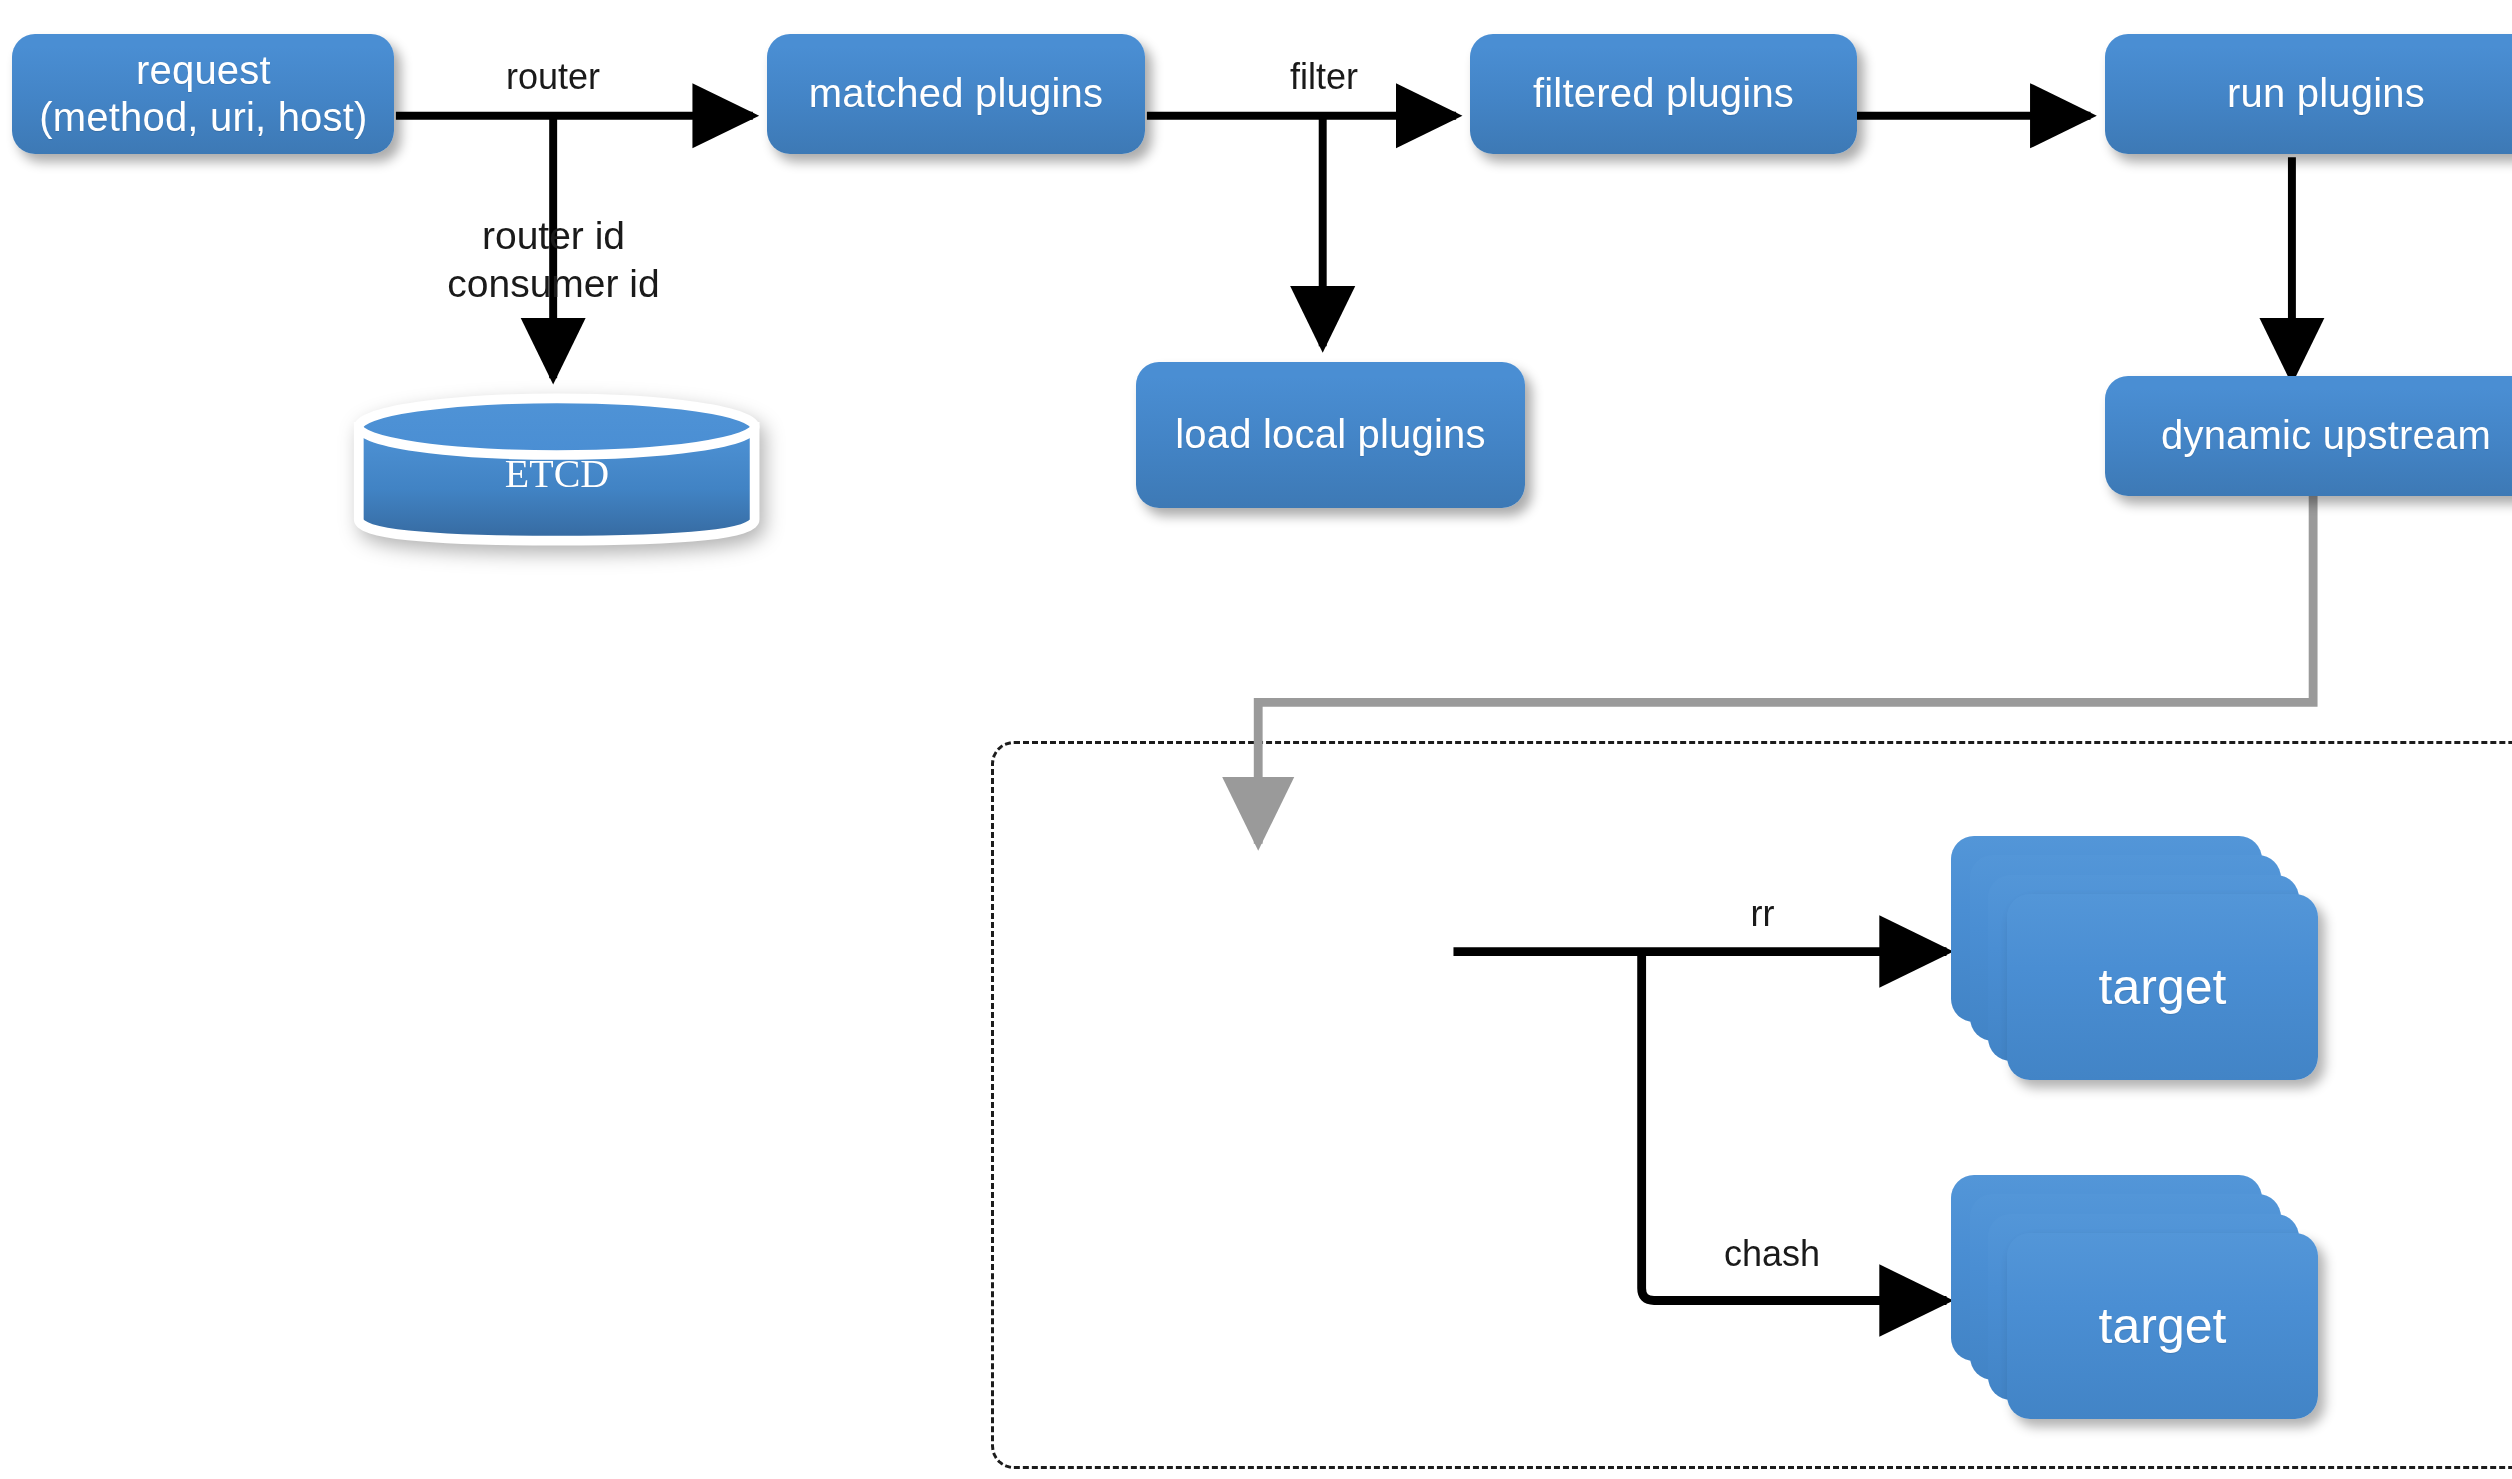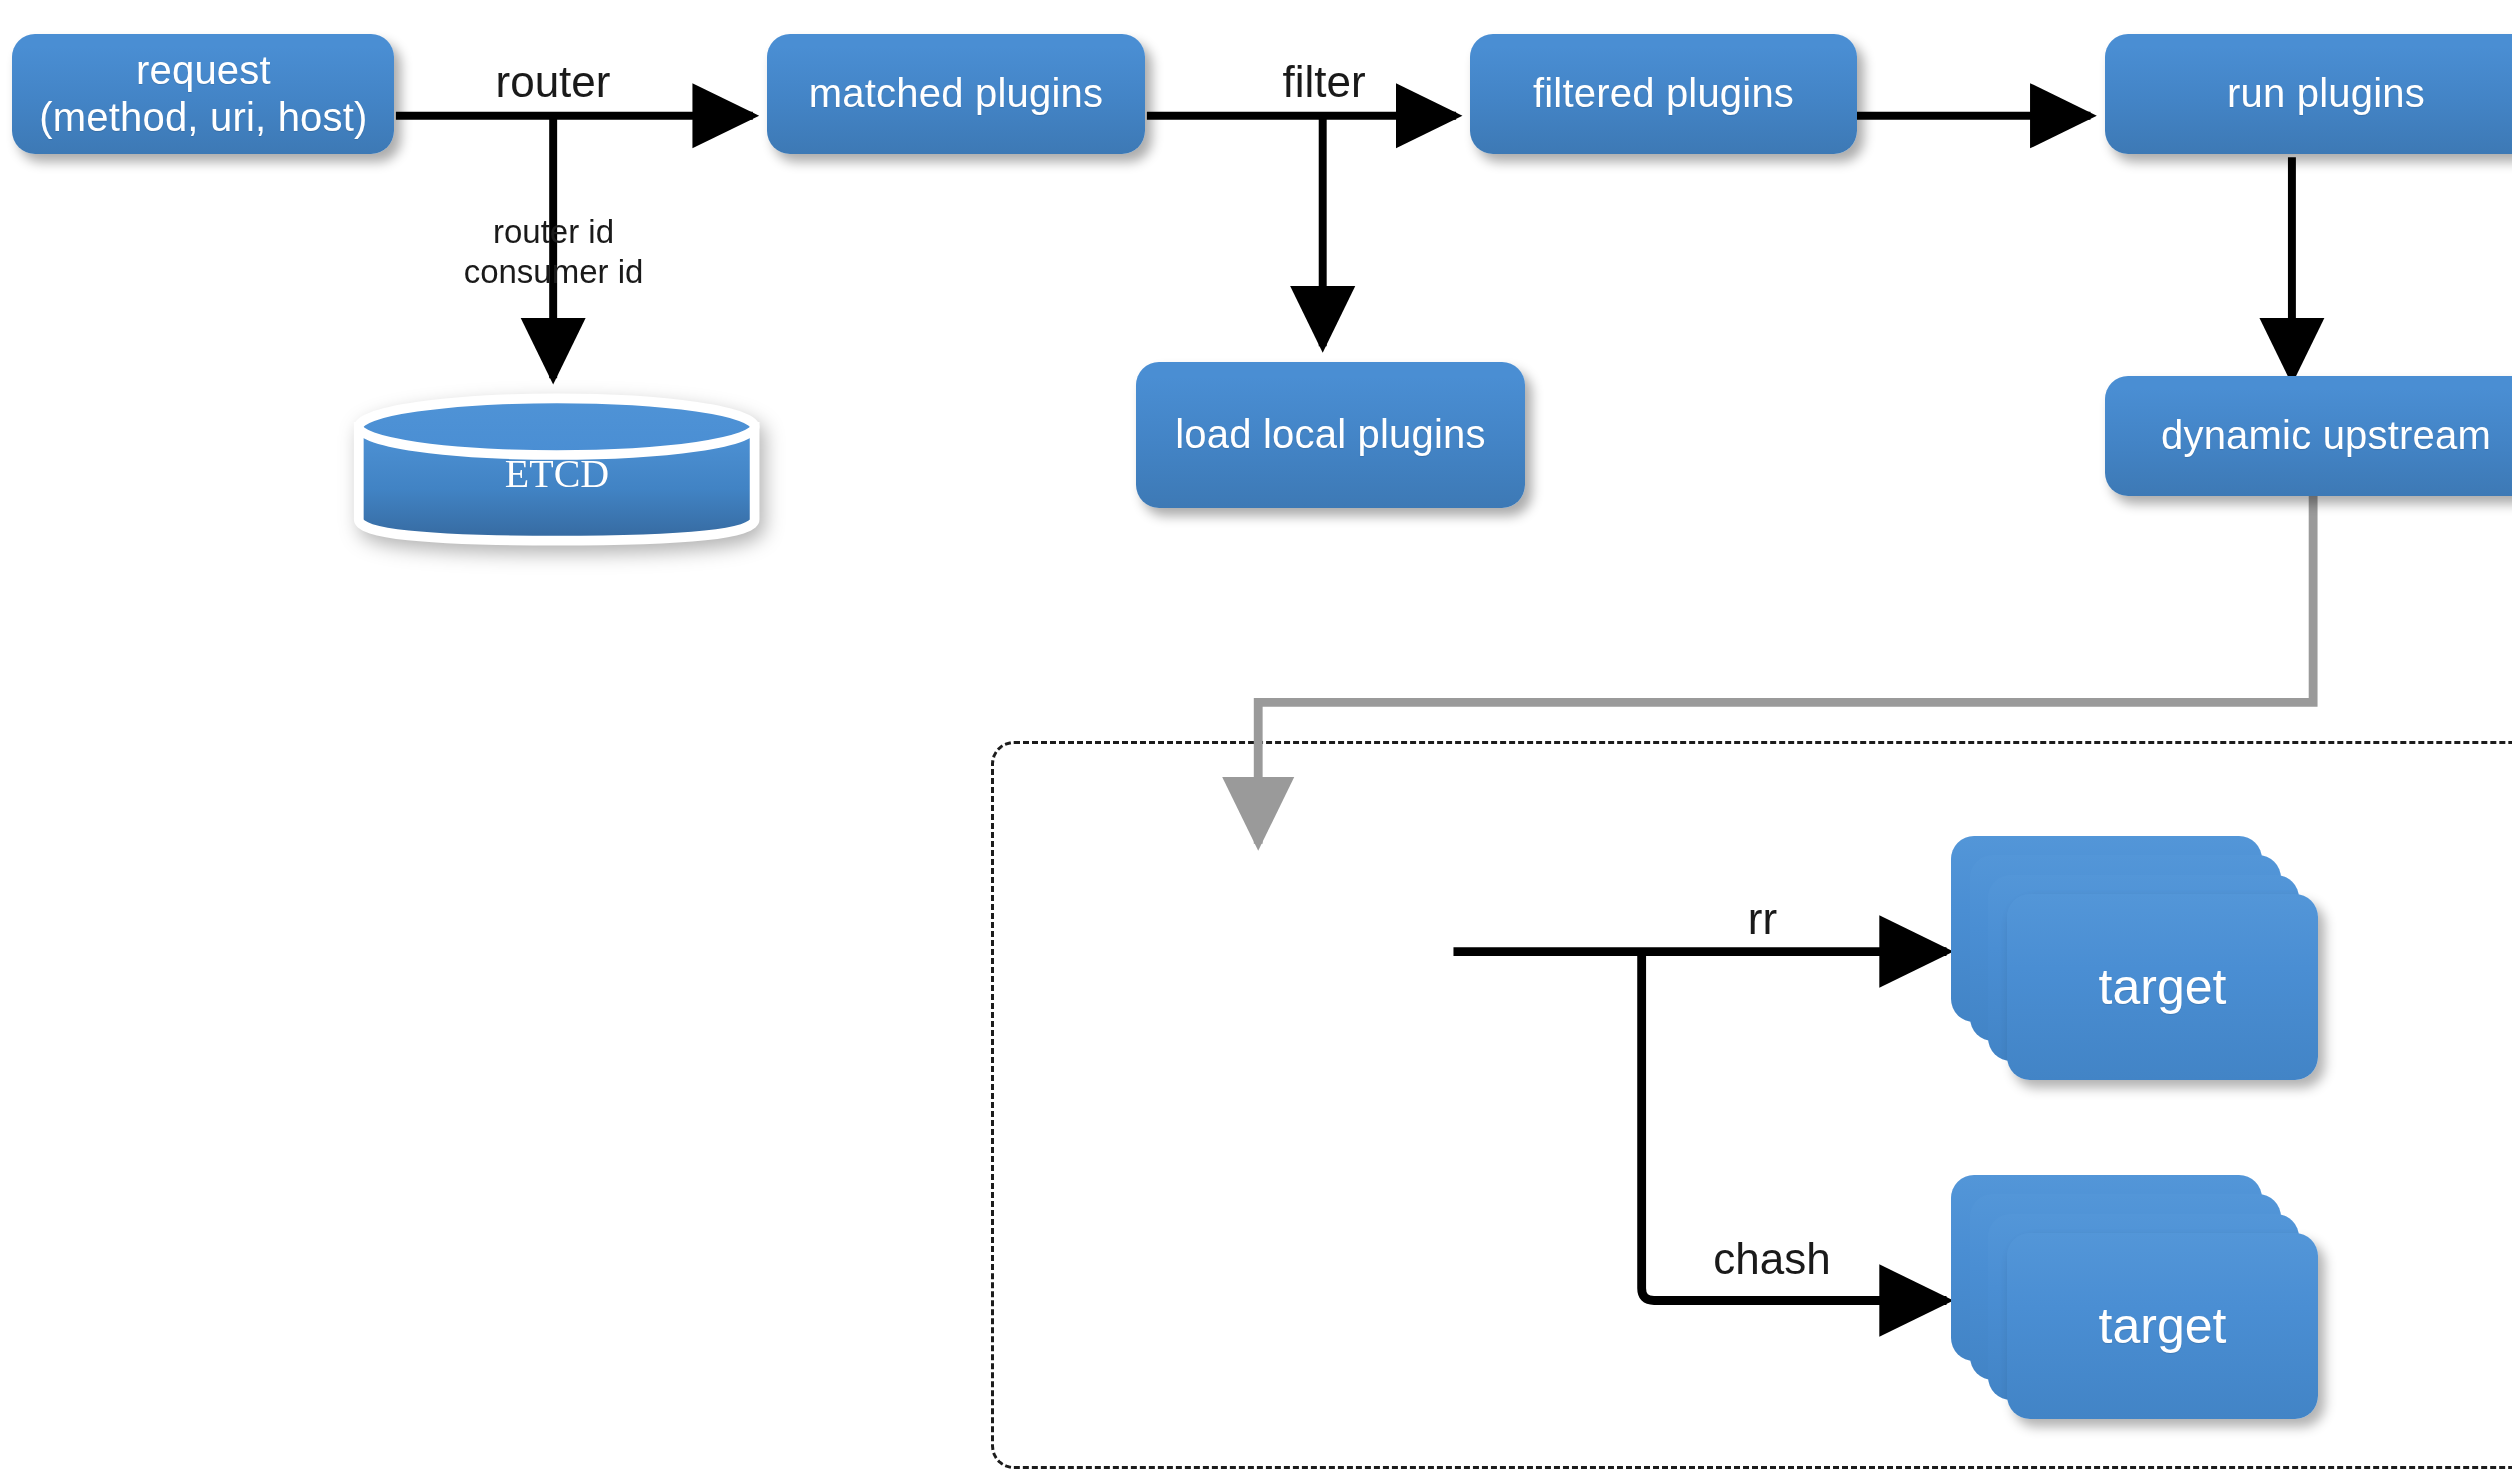--- a/index.html
+++ b/index.html
@@ -73,27 +73,27 @@
     border: 3.5px dashed #1c1c1c;
     border-radius: 23px;
     z-index: 1;
     background: transparent;
   }
 
   
   .edge-label {
     position: absolute;
     color: #1a1a1a;
-    font-size: 44px;
+    font-size: 36px;
     line-height: 1.22;
     white-space: pre-line;
     text-align: center;
     z-index: 7;
   }
-  .edge-label.multiline { font-size: 33px; }
+  .edge-label.multiline { font-size: 39px; }
 </style>
 </head>
 <body>
 
 <div id="canvas">
 
   <svg width="2512" height="1479" viewBox="0 0 2843 1674" style="position:absolute;left:0;top:0;z-index:3;">
     <defs>
       <marker id="arrowBlack" markerWidth="9" markerHeight="9" refX="7.6" refY="4.5" orient="auto" markerUnits="strokeWidth">
         <path d="M0,0.4 L8.4,4.5 L0,8.6 z" fill="#000000"></path>

